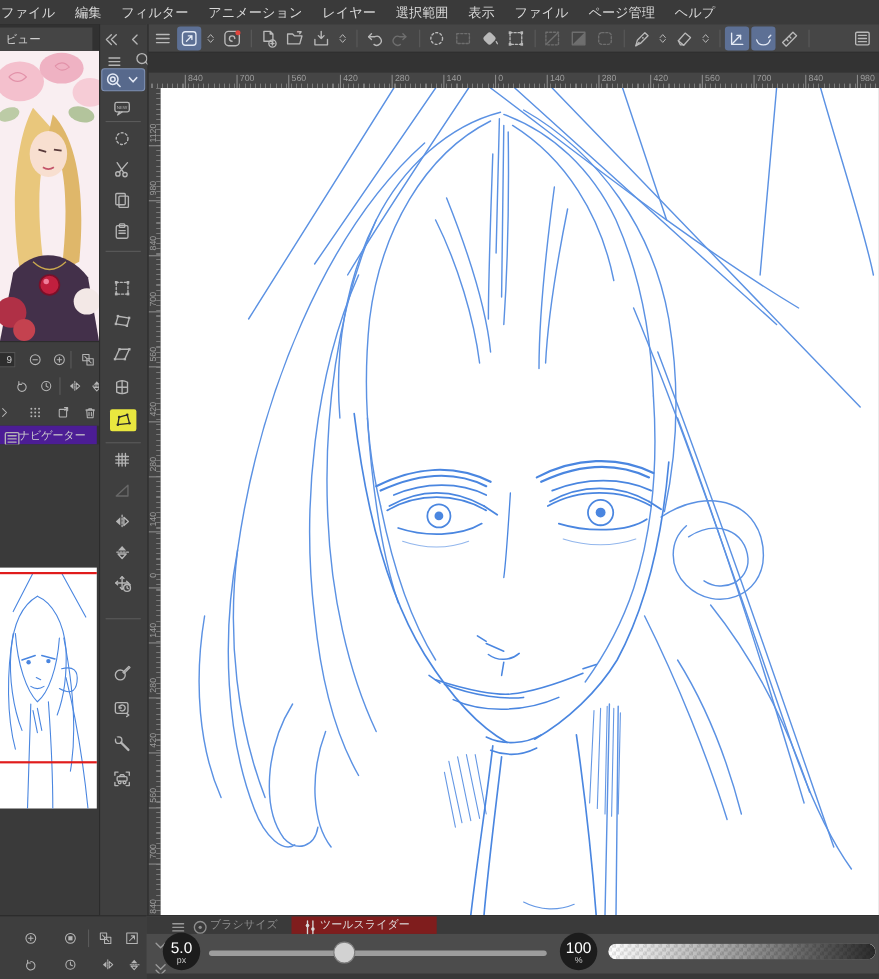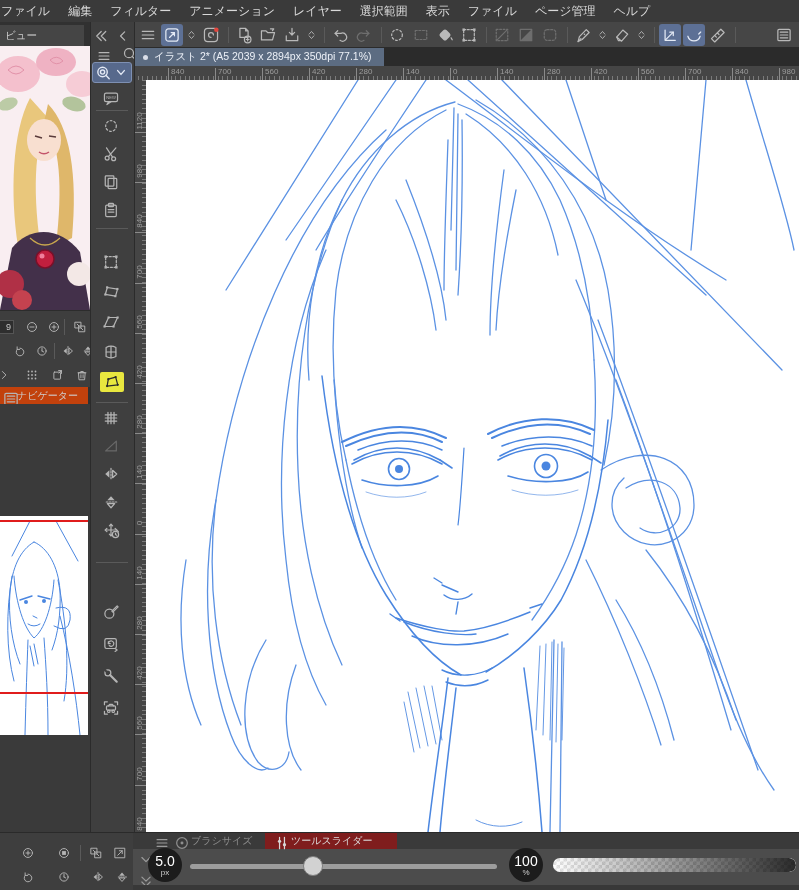--- a/index.html
+++ b/index.html
@@ -44,21 +44,21 @@
         transform:rotate(-90deg);font-size:8px;color:#9c9c9c;}
   
   .canvas{left:146px;top:80px;width:653px;height:752px;background:#fff;overflow:hidden;}
   
   .lt-tabrow{left:0;top:22px;width:90px;height:24px;background:#313131;border-bottom:1px solid #262626;}
   .lt-tab{position:absolute;left:0;top:3px;width:84px;height:21px;background:#454545;display:flex;align-items:center;}
   .lt-tab span{font-size:10.5px;color:#cfcfcf;padding-left:5px;}
   .subview{left:0;top:46px;width:90px;height:264px;background:#222;overflow:hidden;}
   .midctl{left:0;top:310px;width:90px;height:77px;background:#3e3e3e;border-top:1px solid #2c2c2c;overflow:hidden;}
   .navtabrow{left:0;top:387px;width:90px;height:17px;background:#313131;}
-  .navtab{position:absolute;left:0;top:0;width:88px;height:17px;background:#c2410c;display:flex;align-items:center;gap:3px;padding-left:2px;box-sizing:border-box;}
+  .navtab{position:absolute;left:0;top:0;width:88px;height:17px;background:#4c1d95;display:flex;align-items:center;gap:3px;padding-left:2px;box-sizing:border-box;}
   .navtab span{font-size:10px;color:#cfcfcf;white-space:nowrap;}
   .navview{left:0;top:404px;width:90px;height:428px;background:#3a3a3a;overflow:hidden;}
   .navthumb{position:absolute;left:0;top:112px;width:88px;height:219px;background:#fff;}
   .redline{position:absolute;left:0;width:88px;height:2px;background:#e01c1c;}
   .bottomnav{left:0;top:832px;width:133px;height:58px;background:#3e3e3e;border-top:1px solid #2a2a2a;overflow:hidden;}
   .sb-btn{position:absolute;width:20px;height:20px;display:flex;align-items:center;justify-content:center;color:#b5b5b5;}
   .sb-div{position:absolute;width:1px;height:16px;background:#5a5a5a;}
   .val-box{position:absolute;height:14px;background:#2e2e2e;border:1px solid #555;color:#c9c9c9;
            font-size:9px;display:flex;align-items:center;justify-content:flex-end;padding:0 2px;box-sizing:border-box;}
   
@@ -266,26 +266,20 @@
       </div>
       <div class="tb-div"></div>
     </div>
   <div class="abs tb-right tb-btn">
       <svg class="ic " viewBox="0 0 22 22" fill="none" stroke="currentColor" stroke-width="1.5" stroke-linecap="round" stroke-linejoin="round">
         <rect x="3.5" y="4" width="15" height="14" rx="1.5"></rect>
         <path d="M6.5 7.5h9M6.5 11h9M6.5 14.5h9"></path>
       </svg>
     </div>
 
-  <div class="abs doctabrow">
-    <div class="doctab">
-      <span class="dot"></span>
-      <span class="ttl">イラスト 2* (A5 2039 x 2894px 350dpi 77.1%)</span>
-    </div>
-  </div>
 
   <div class="abs hruler">
       <div class="htick" style="left:35px"></div>
       <span class="hlab" style="left:38px">840</span>
       <div class="htick" style="left:82px"></div>
       <span class="hlab" style="left:85px">700</span>
       <div class="htick" style="left:129px"></div>
       <span class="hlab" style="left:132px">560</span>
       <div class="htick" style="left:176px"></div>
       <span class="hlab" style="left:179px">420</span>

